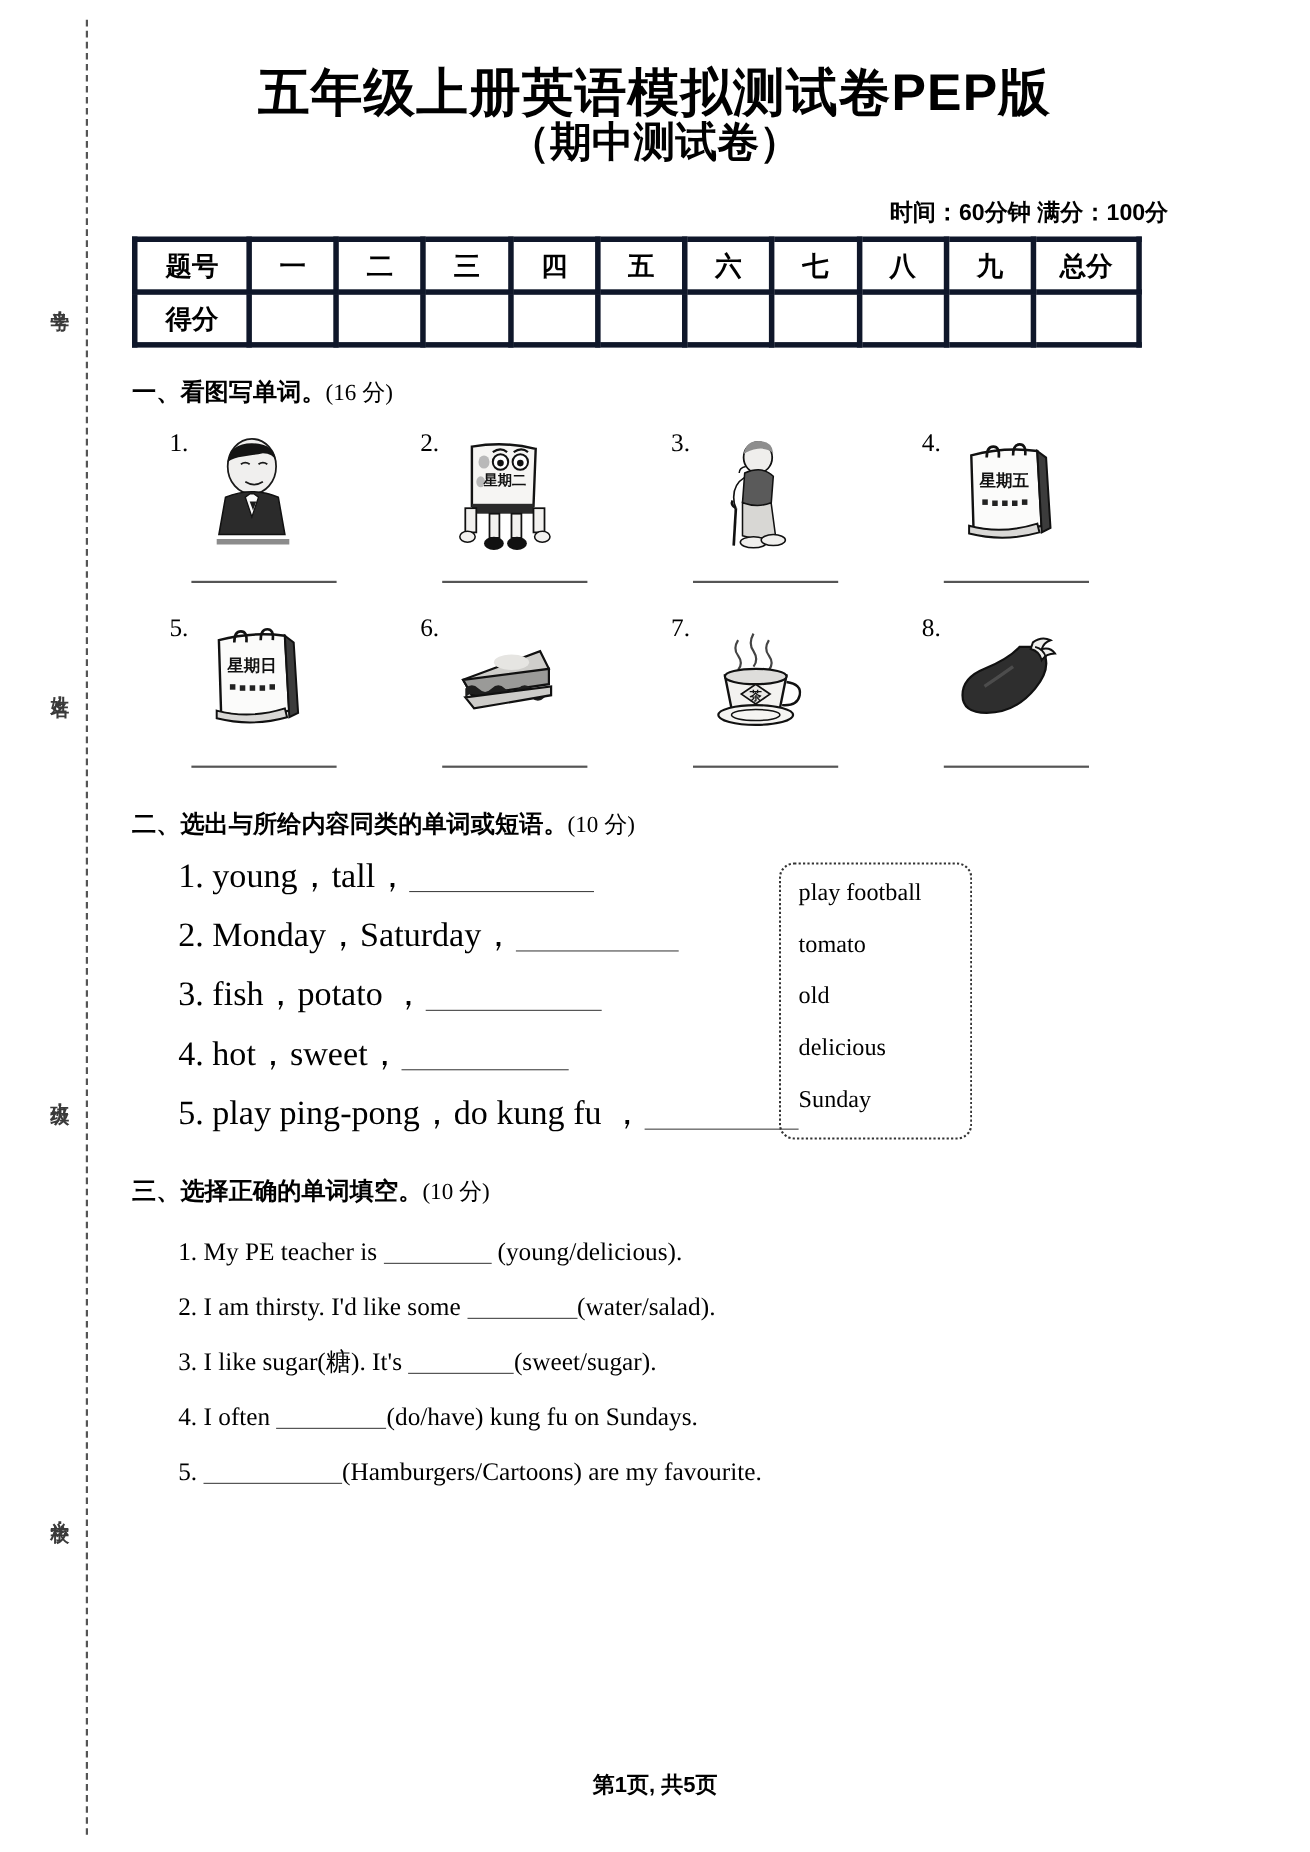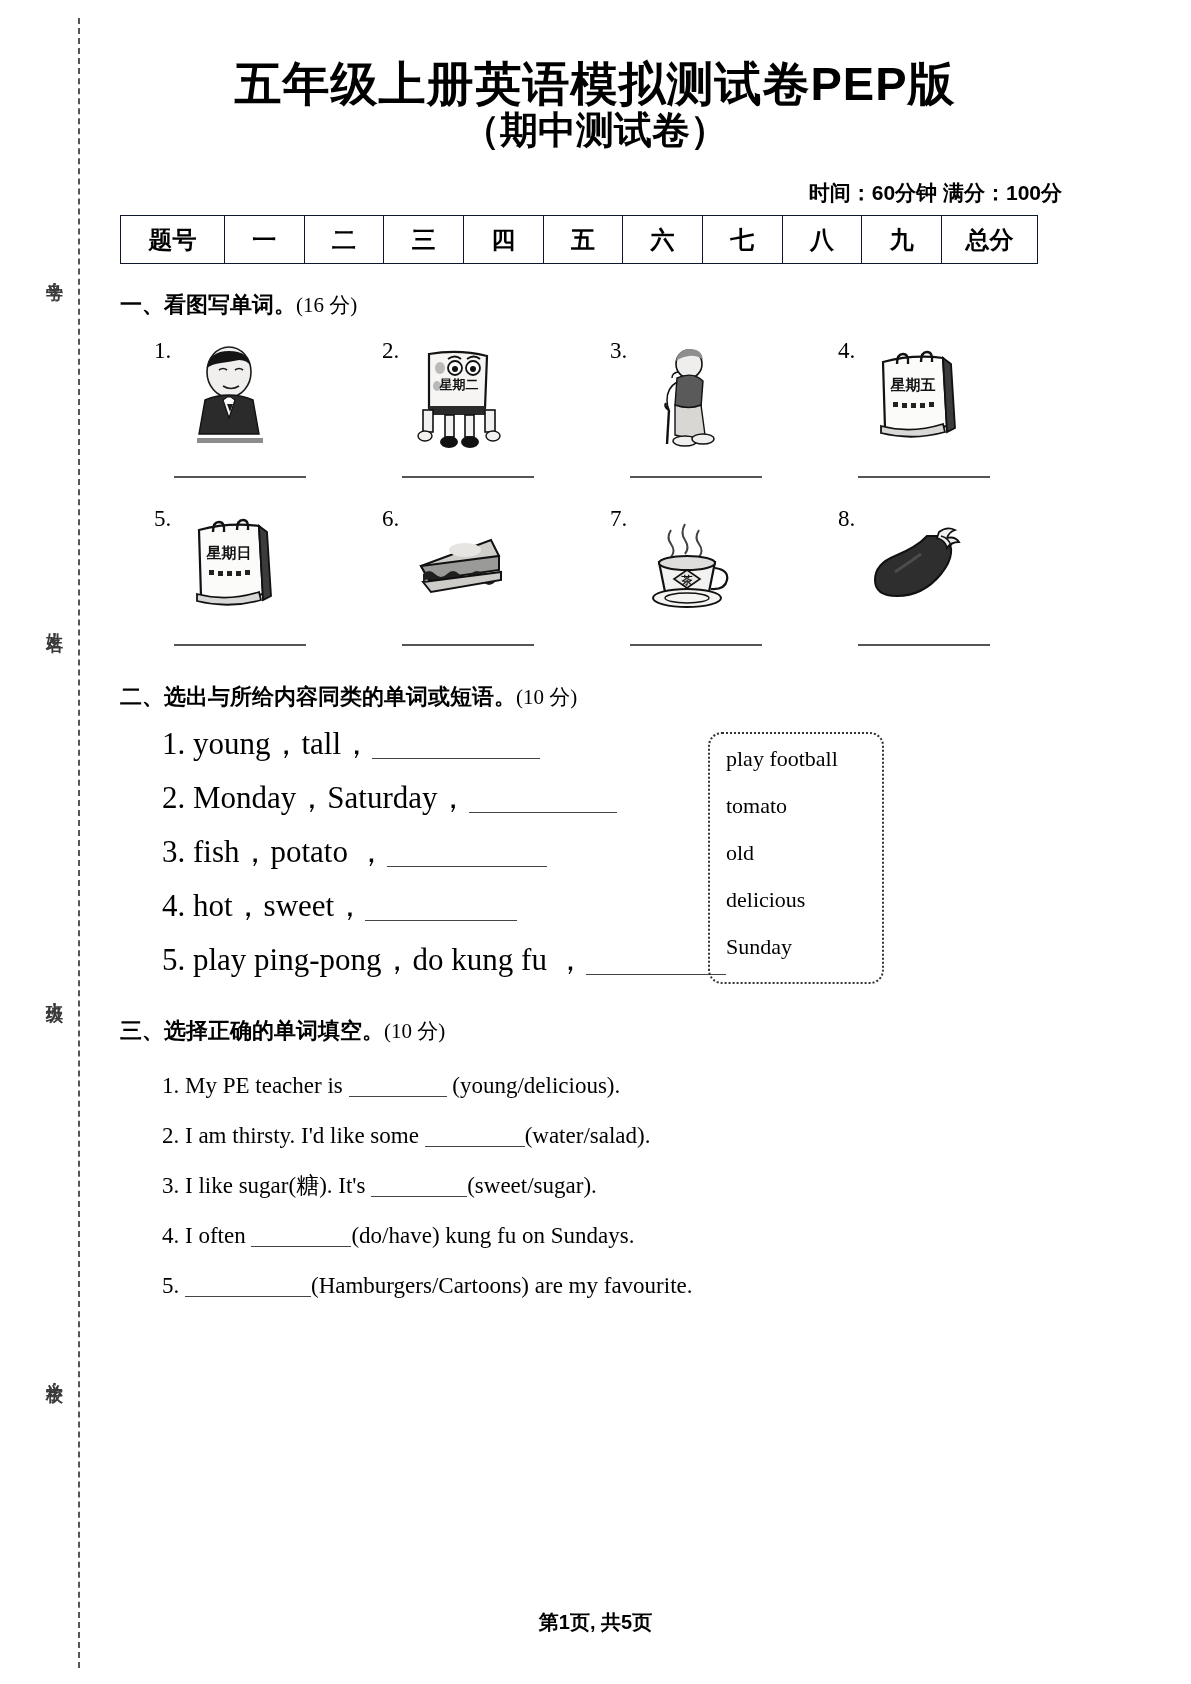--- a/index.html
+++ b/index.html
@@ -81,21 +81,21 @@
   }
 
   
   table.score {
     margin-top: 8px;
     border-collapse: collapse;
     width: 918px;
     table-layout: fixed;
   }
   table.score td {
-    border: 1px solid #0f172a;
+    border: 5px solid #0f172a;
     height: 48px;
     text-align: center;
     vertical-align: middle;
     font-family: "Liberation Sans", "DejaVu Sans", sans-serif;
     font-size: 24px;
     font-weight: bold;
     color: #000;
   }
   table.score td.head { width: 104px; }
   table.score td.total { width: 96px; }
@@ -219,20 +219,33 @@
       <td>一</td>
       <td>二</td>
       <td>三</td>
       <td>四</td>
       <td>五</td>
       <td>六</td>
       <td>七</td>
       <td>八</td>
       <td>九</td>
       <td class="total">总分</td>
+    </tr>
+    <tr>
+      <td class="head">得分</td>
+      <td></td>
+      <td></td>
+      <td></td>
+      <td></td>
+      <td></td>
+      <td></td>
+      <td></td>
+      <td></td>
+      <td></td>
+      <td class="total"></td>
     </tr>
   </tbody>
     </table>
 
   <div class="sec-head">
     <span>一、看图写单词。</span><span class="pts">(16 分)</span>
   </div>
 
   <div class="pic-grid">
 

